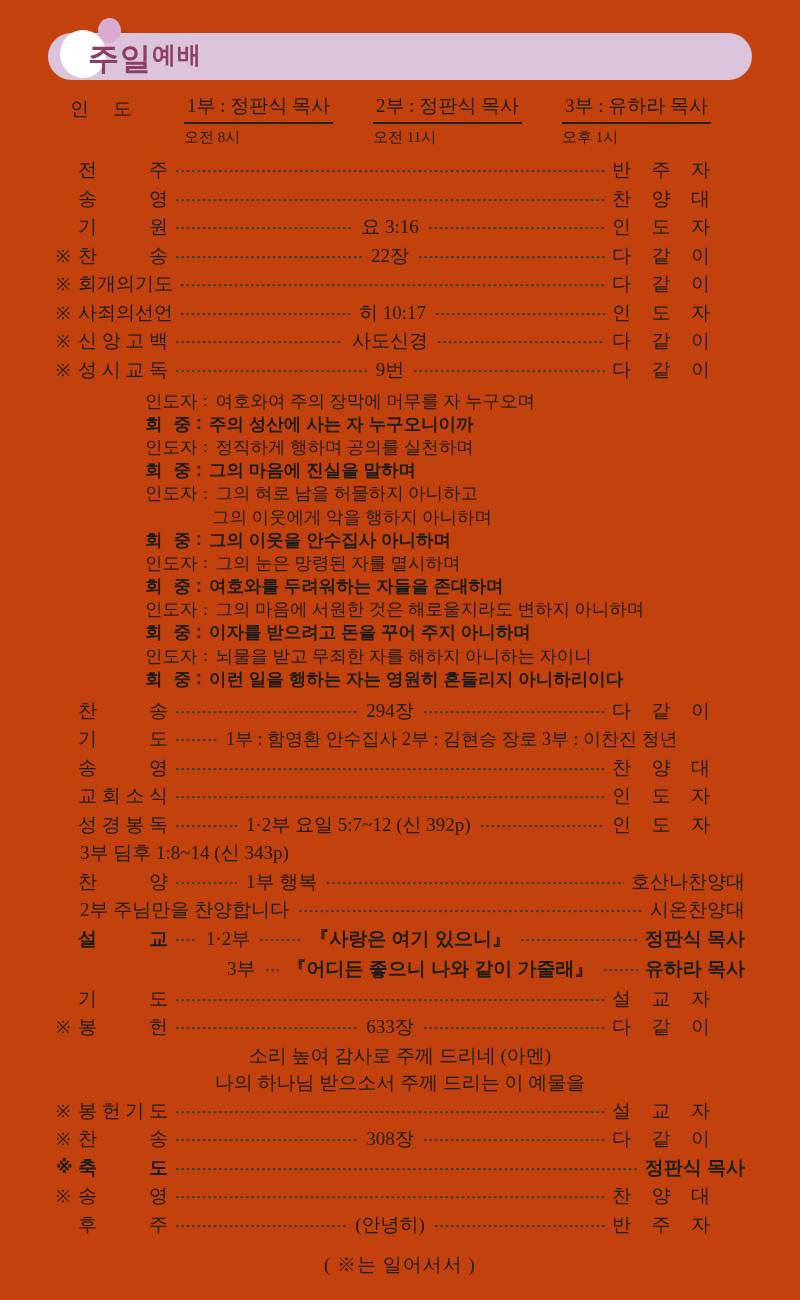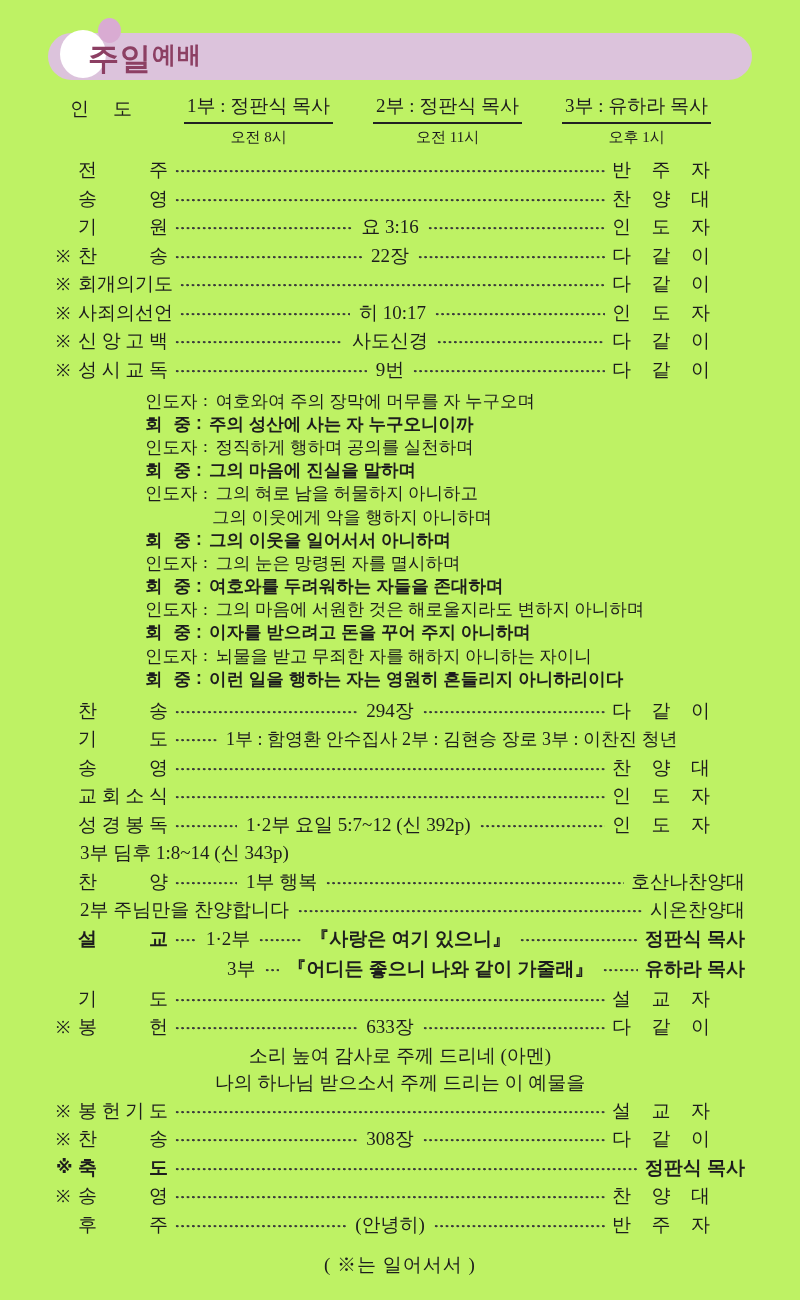--- a/index.html
+++ b/index.html
@@ -1,35 +1,35 @@
 <!DOCTYPE html>
 <html style="--banner: #dcc3dc; --title: #8c3f63; --ink: #1d1d1d; --dot: #3b3b3b; --accent: #d9abd2;"><head>
 <meta charset="utf-8">
 <style>
   :root{
     --banner:#dcc3dc; --title:#8c3f63; --ink:#1d1d1d; --dot:#3b3b3b; --accent:#d9abd2;
   }
   *{margin:0;padding:0;box-sizing:border-box;}
   html,body{background:#fff;}
   body{font-family:"Liberation Serif","DejaVu Serif",serif;color:var(--ink);}
-  .page{position:relative;width:800px;height:1300px;background:#bef264;overflow:hidden;padding-top:33px;}
+  .page{position:relative;width:800px;height:1300px;background:#c2410c;overflow:hidden;padding-top:33px;}
 
   
   .banner{position:relative;margin:0 48px;height:47px;background:var(--banner);border-radius:24px;}
   .deco-white{position:absolute;left:12px;top:-3px;width:46px;height:48px;border-radius:50%;background:#fff;}
   .deco-pink{position:absolute;left:50px;top:-15px;width:23px;height:25px;border-radius:50%;background:var(--accent);}
   .banner-title{position:absolute;left:40px;top:5px;color:var(--title);font-family:"Liberation Sans","DejaVu Sans",sans-serif;font-weight:bold;white-space:nowrap;}
   .t-main{font-size:31px;letter-spacing:1px;}
   .t-sub{font-size:24px;vertical-align:6px;letter-spacing:1px;}
 
   
   .lead{display:flex;padding-left:70px;margin-top:13px;font-size:19px;}
   .lead-lbl{flex:0 0 62px;display:inline-flex;justify-content:space-between;margin-top:3px;}
   .svc{display:flex;gap:40px;margin-left:52px;}
-  .svc-col{text-align:center;}
+  .svc-col{}
   .svc-leader{display:inline-block;border-bottom:2px solid #222;padding:0 3px 3px;white-space:nowrap;}
   .svc-time{margin-top:4px;font-size:15px;}
 
   
   .order1{margin-top:9px;}
   .row{position:relative;display:flex;align-items:center;height:28.5px;padding-left:78px;padding-right:90px;font-size:19px;white-space:nowrap;}
   .row.wide{padding-right:55px;}
   .mark{position:absolute;left:56px;top:50%;transform:translateY(-52%);font-size:17px;}
   .lbl{flex:0 0 90px;}
   .cj{display:inline-flex;justify-content:space-between;}
@@ -269,21 +269,21 @@
     </div>
     <div class="resp-line cont">
       <span class="rtxt">그의 이웃에게 악을 행하지 아니하며</span>
     </div>
     <div class="resp-line rb">
       <span class="spk cj">
           <span>회</span>
           <span>중</span>
         </span>
         <span class="coln">:</span>
-      <span class="rtxt">그의 이웃을 일어서서 아니하며</span>
+      <span class="rtxt">그의 이웃을 안수집사 아니하며</span>
     </div>
     <div class="resp-line">
       <span class="spk cj">
           <span>인</span>
           <span>도</span>
           <span>자</span>
         </span>
         <span class="coln">:</span>
       <span class="rtxt">그의 눈은 망령된 자를 멸시하며</span>
     </div>

